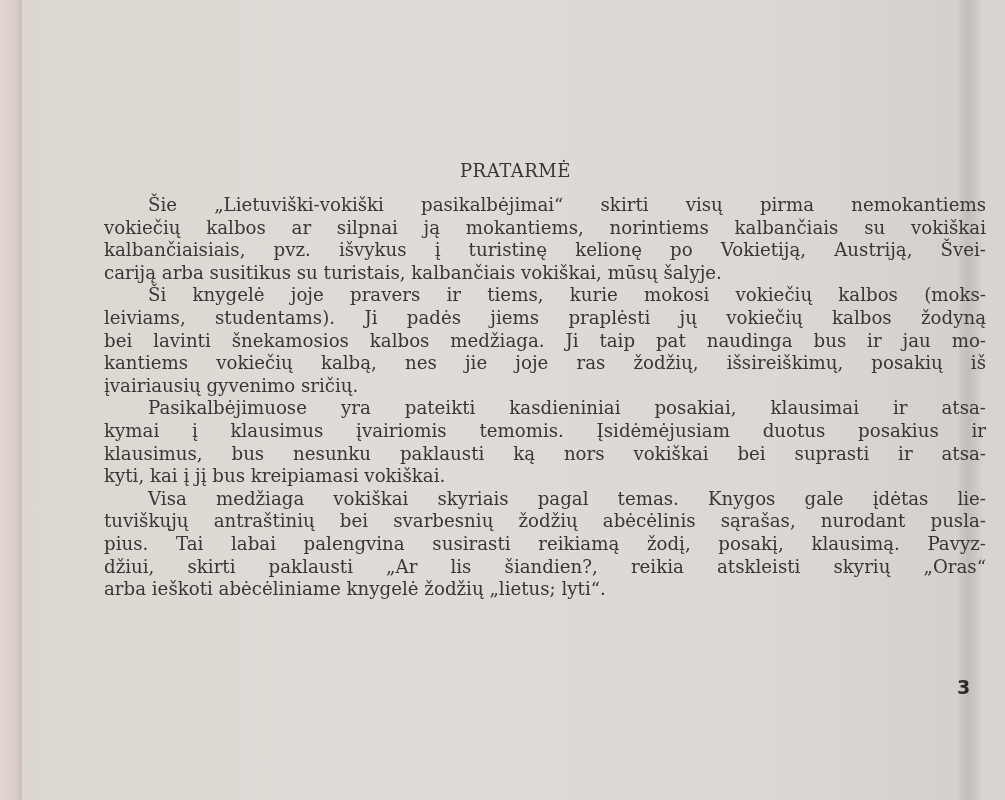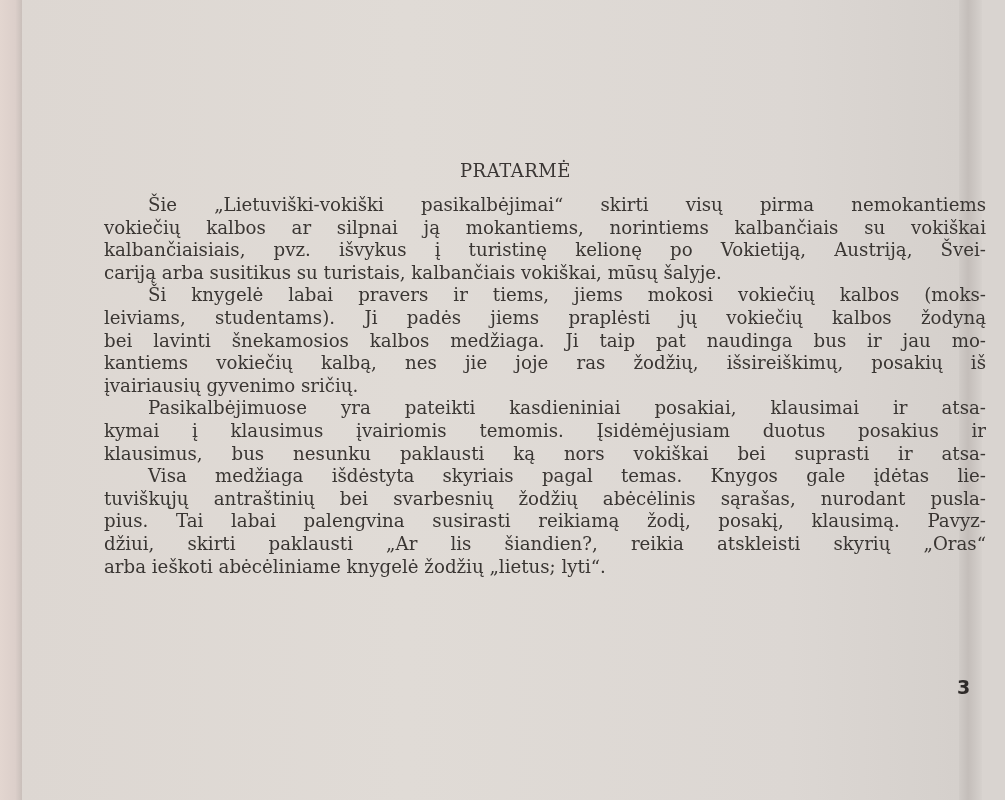--- a/index.html
+++ b/index.html
@@ -98,33 +98,34 @@
 <h1 class="heading">PRATARMĖ</h1>
 
 <div class="body-text">
   <div class="para">
     <span class="line indent">Šie „Lietuviški-vokiški pasikalbėjimai“ skirti visų pirma nemokantiems</span>
     <span class="line">vokiečių kalbos ar silpnai ją mokantiems, norintiems kalbančiais su vokiškai</span>
     <span class="line">kalbančiaisiais, pvz. išvykus į turistinę kelionę po Vokietiją, Austriją, Švei-</span>
     <span class="line last">cariją arba susitikus su turistais, kalbančiais vokiškai, mūsų šalyje.</span>
   </div>
   <div class="para">
-    <span class="line indent">Ši knygelė labai pravers ir tiems, jiems mokosi vokiečių kalbos (moks-</span>
+    <span class="line indent">Ši knygelė joje pravers ir tiems, kurie mokosi vokiečių kalbos (moks-</span>
     <span class="line">leiviams, studentams). Ji padės jiems praplėsti jų vokiečių kalbos žodyną</span>
     <span class="line">bei lavinti šnekamosios kalbos medžiaga. Ji taip pat naudinga bus ir jau mo-</span>
     <span class="line">kantiems vokiečių kalbą, nes jie joje ras žodžių, išsireiškimų, posakių iš</span>
     <span class="line last">įvairiausių gyvenimo sričių.</span>
   </div>
   <div class="para">
     <span class="line indent">Pasikalbėjimuose yra pateikti kasdieniniai posakiai, klausimai ir atsa-</span>
     <span class="line">kymai į klausimus įvairiomis temomis. Įsidėmėjusiam duotus posakius ir</span>
     <span class="line">klausimus, bus nesunku paklausti ką nors vokiškai bei suprasti ir atsa-</span>
+    <span class="line last">kyti, kai į jį bus kreipiamasi vokiškai.</span>
   </div>
   <div class="para">
-    <span class="line indent">Visa medžiaga išdėstyta skyriais pagal temas. Knygos gale įdėtas lie-</span>
+    <span class="line indent">Visa medžiaga vokiškai skyriais pagal temas. Knygos gale įdėtas lie-</span>
     <span class="line">tuviškųjų antraštinių bei svarbesnių žodžių abėcėlinis sąrašas, nurodant pusla-</span>
     <span class="line">pius. Tai labai palengvina susirasti reikiamą žodį, posakį, klausimą. Pavyz-</span>
     <span class="line">džiui, skirti paklausti „Ar lis šiandien?, reikia atskleisti skyrių „Oras“</span>
     <span class="line last">arba ieškoti abėcėliniame knygelė žodžių „lietus; lyti“.</span>
   </div>
 </div>
 
 <div class="page-number">3</div>
 
 </body></html>

